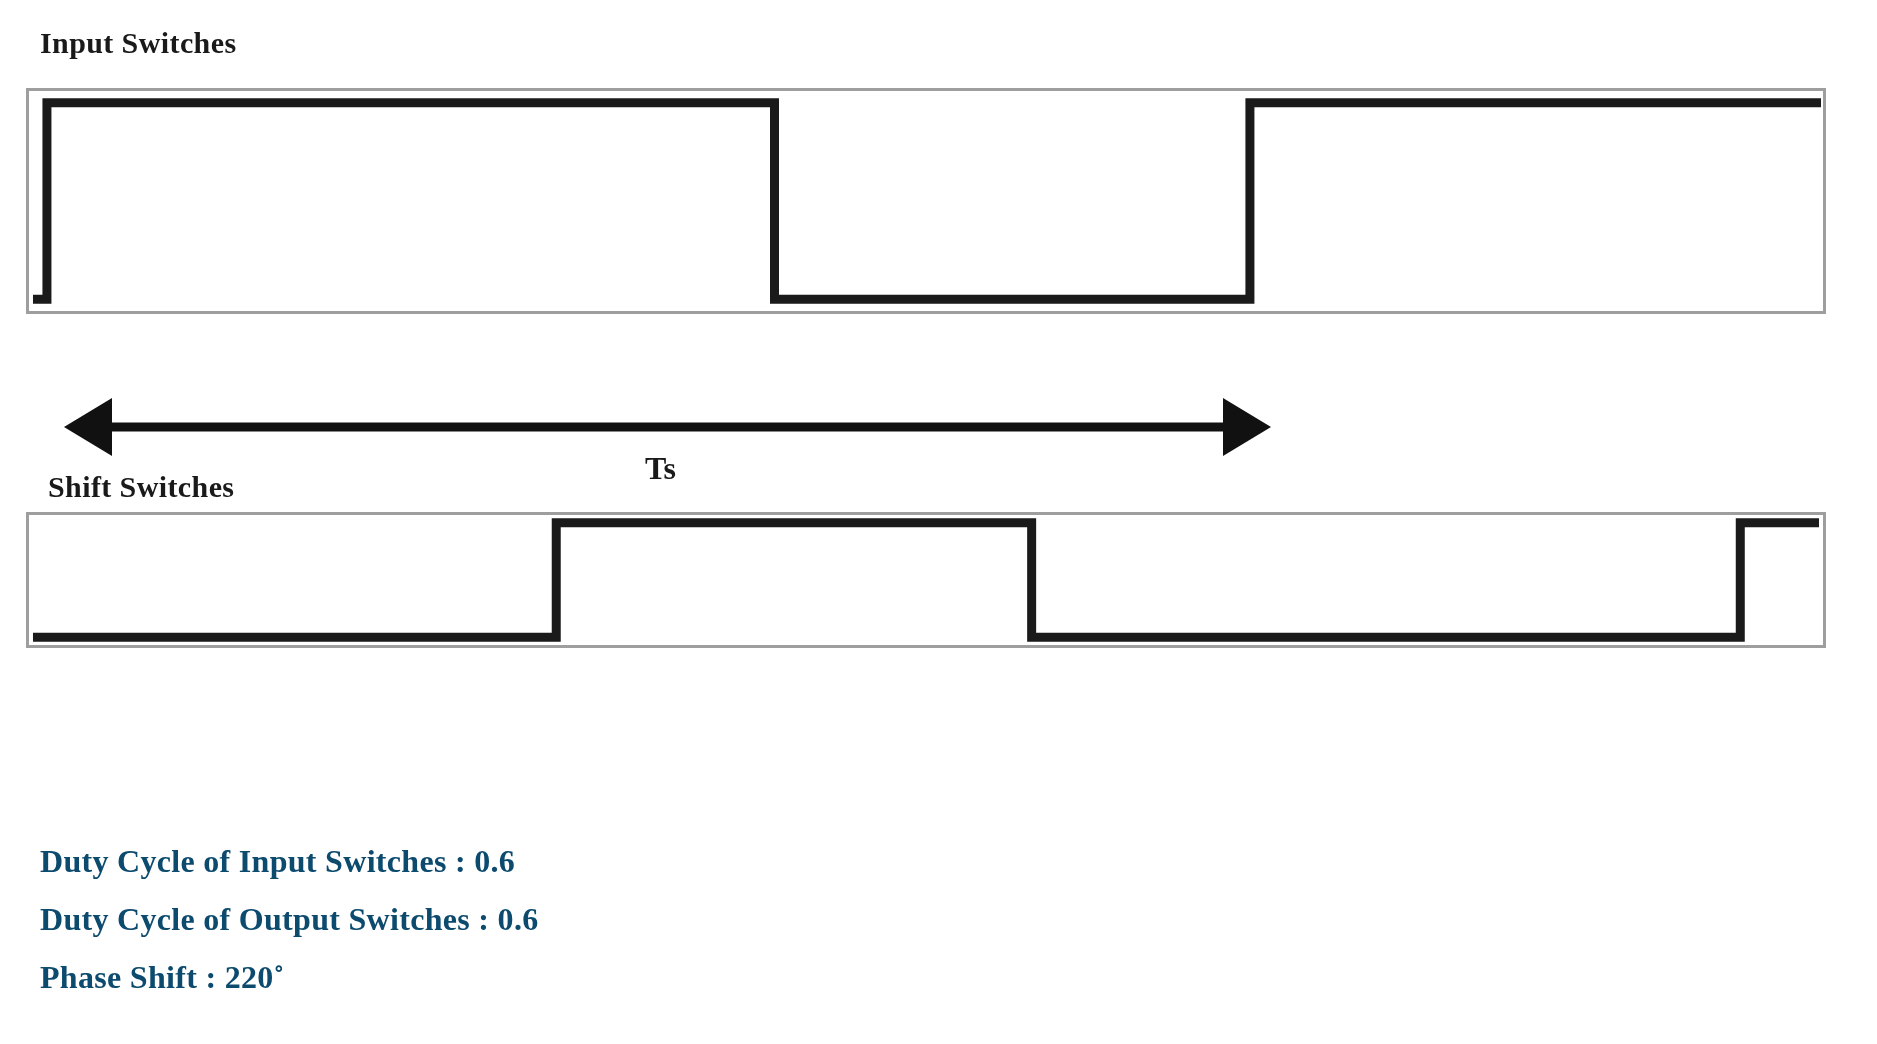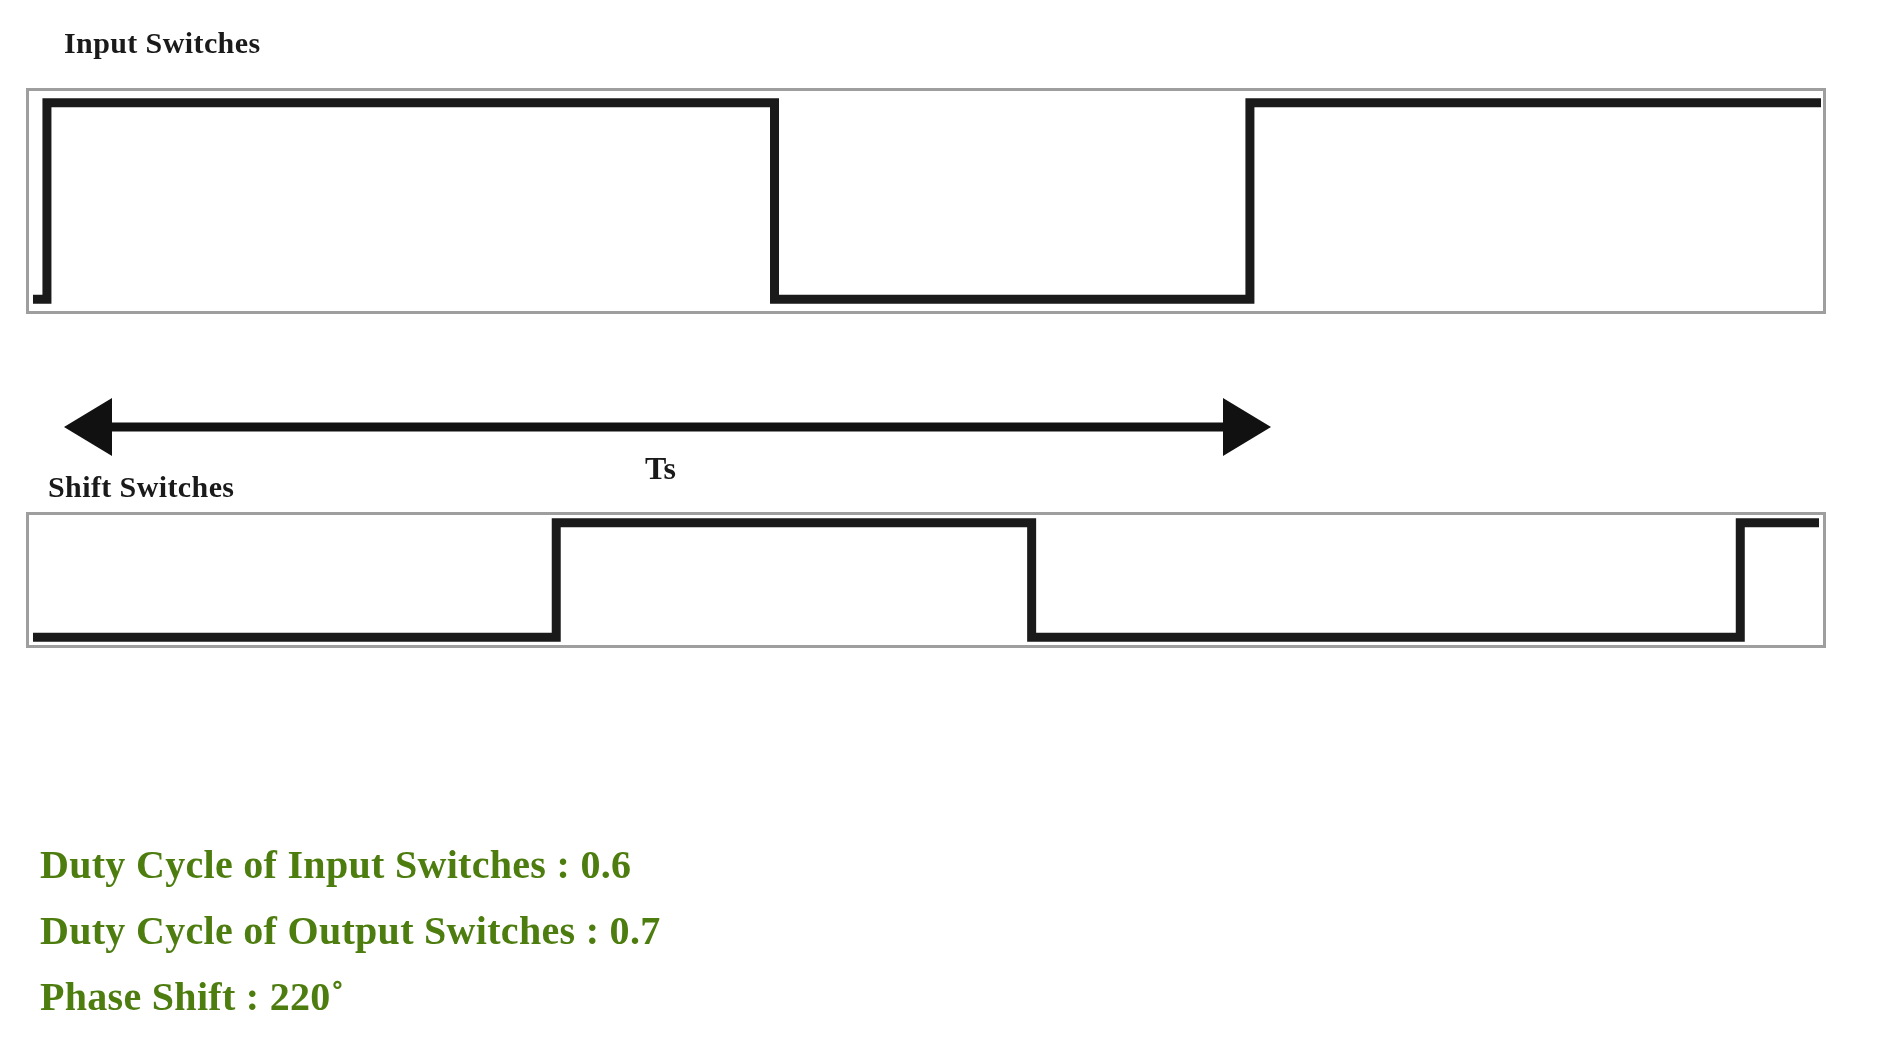--- a/index.html
+++ b/index.html
@@ -22,21 +22,21 @@
   .wf-label {
     position: absolute;
     font-family: "Liberation Serif", "DejaVu Serif", serif;
     font-size: 30px;
     font-weight: 700;
     letter-spacing: 0.4px;
     color: #1a1a1a;
     white-space: nowrap;
     line-height: 1;
   }
-  #label-input  { left: 64px;  top: 28px; }
+  #label-input  { left: 40px;  top: 28px; }
   #label-output { left: 48px;  top: 472px; }
 
   .plot-box {
     position: absolute;
     background: #ffffff;
     border: 3px solid #9e9e9e;
     box-sizing: border-box;
   }
   #plot-input  { left: 26px; top: 88px;  width: 1800px; height: 226px; }
   #plot-output { left: 26px; top: 512px; width: 1800px; height: 136px; }
@@ -72,23 +72,23 @@
   }
 
   #notes {
     position: absolute;
     left: 40px;
     top: 845px;
     width: 1000px;
   }
   .note-line {
     font-family: "Liberation Serif", "DejaVu Serif", serif;
-    font-size: 40px;
+    font-size: 32px;
     font-weight: 700;
-    color: #4d7c0f;
+    color: #0c4a6e;
     line-height: 1;
     margin: 0 0 26px 0;
     white-space: nowrap;
     letter-spacing: 0.3px;
   }
 </style>
 </head>
 <body>
 
 <div id="page">
@@ -114,17 +114,17 @@
   <div class="wf-label" id="label-output">Shift Switches</div>
 
   <div class="plot-box" id="plot-output">
     <svg class="wave-svg" viewBox="0 0 1800 136" preserveAspectRatio="none">
       <polyline points="4,128 529,128 529,8 1006,8 1006,128 1717,128 1717,8 1796,8" fill="none" stroke="#1a1a1a" stroke-width="9" stroke-linejoin="miter" stroke-linecap="butt" vector-effect="non-scaling-stroke"></polyline>
     </svg>
   </div>
 
   <div id="notes">
     <div class="note-line">Duty Cycle of Input Switches : 0.6</div>
-    <div class="note-line">Duty Cycle of Output Switches : 0.7</div>
+    <div class="note-line">Duty Cycle of Output Switches : 0.6</div>
     <div class="note-line">Phase Shift : 220˚</div>
   </div>
 
 </div>
 
 </body></html>

